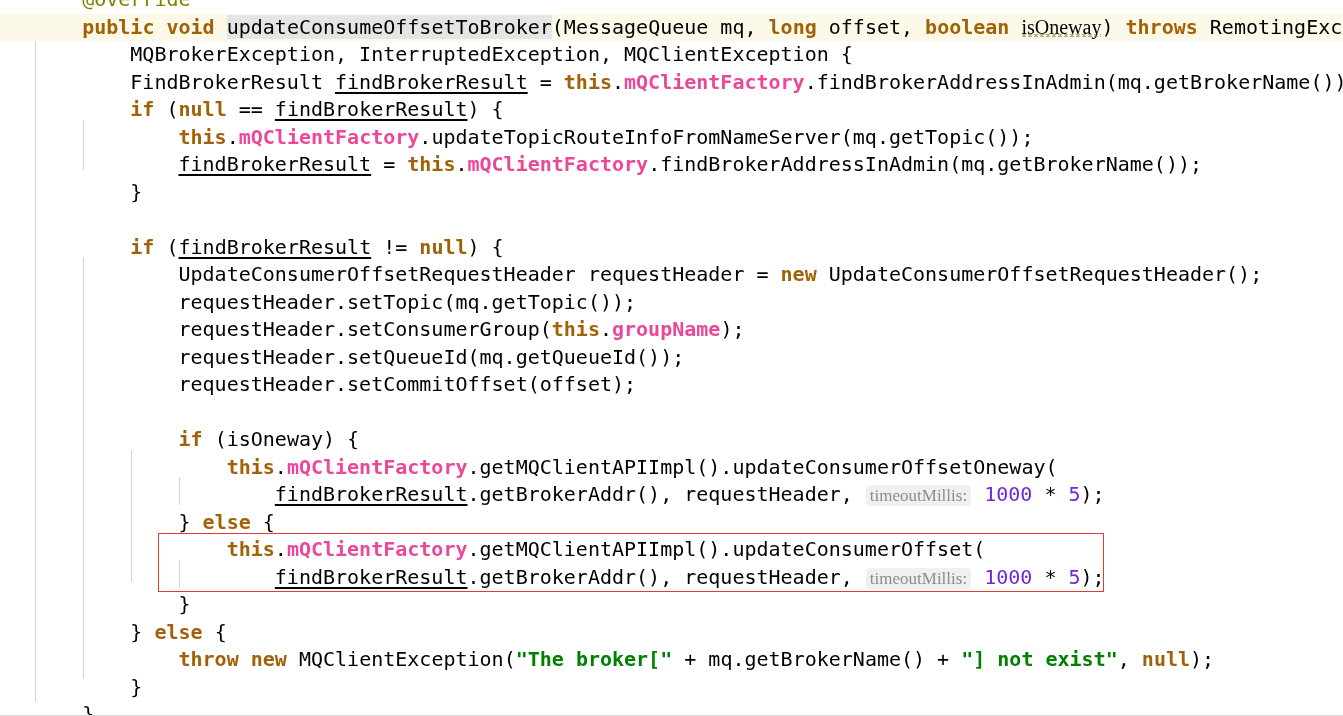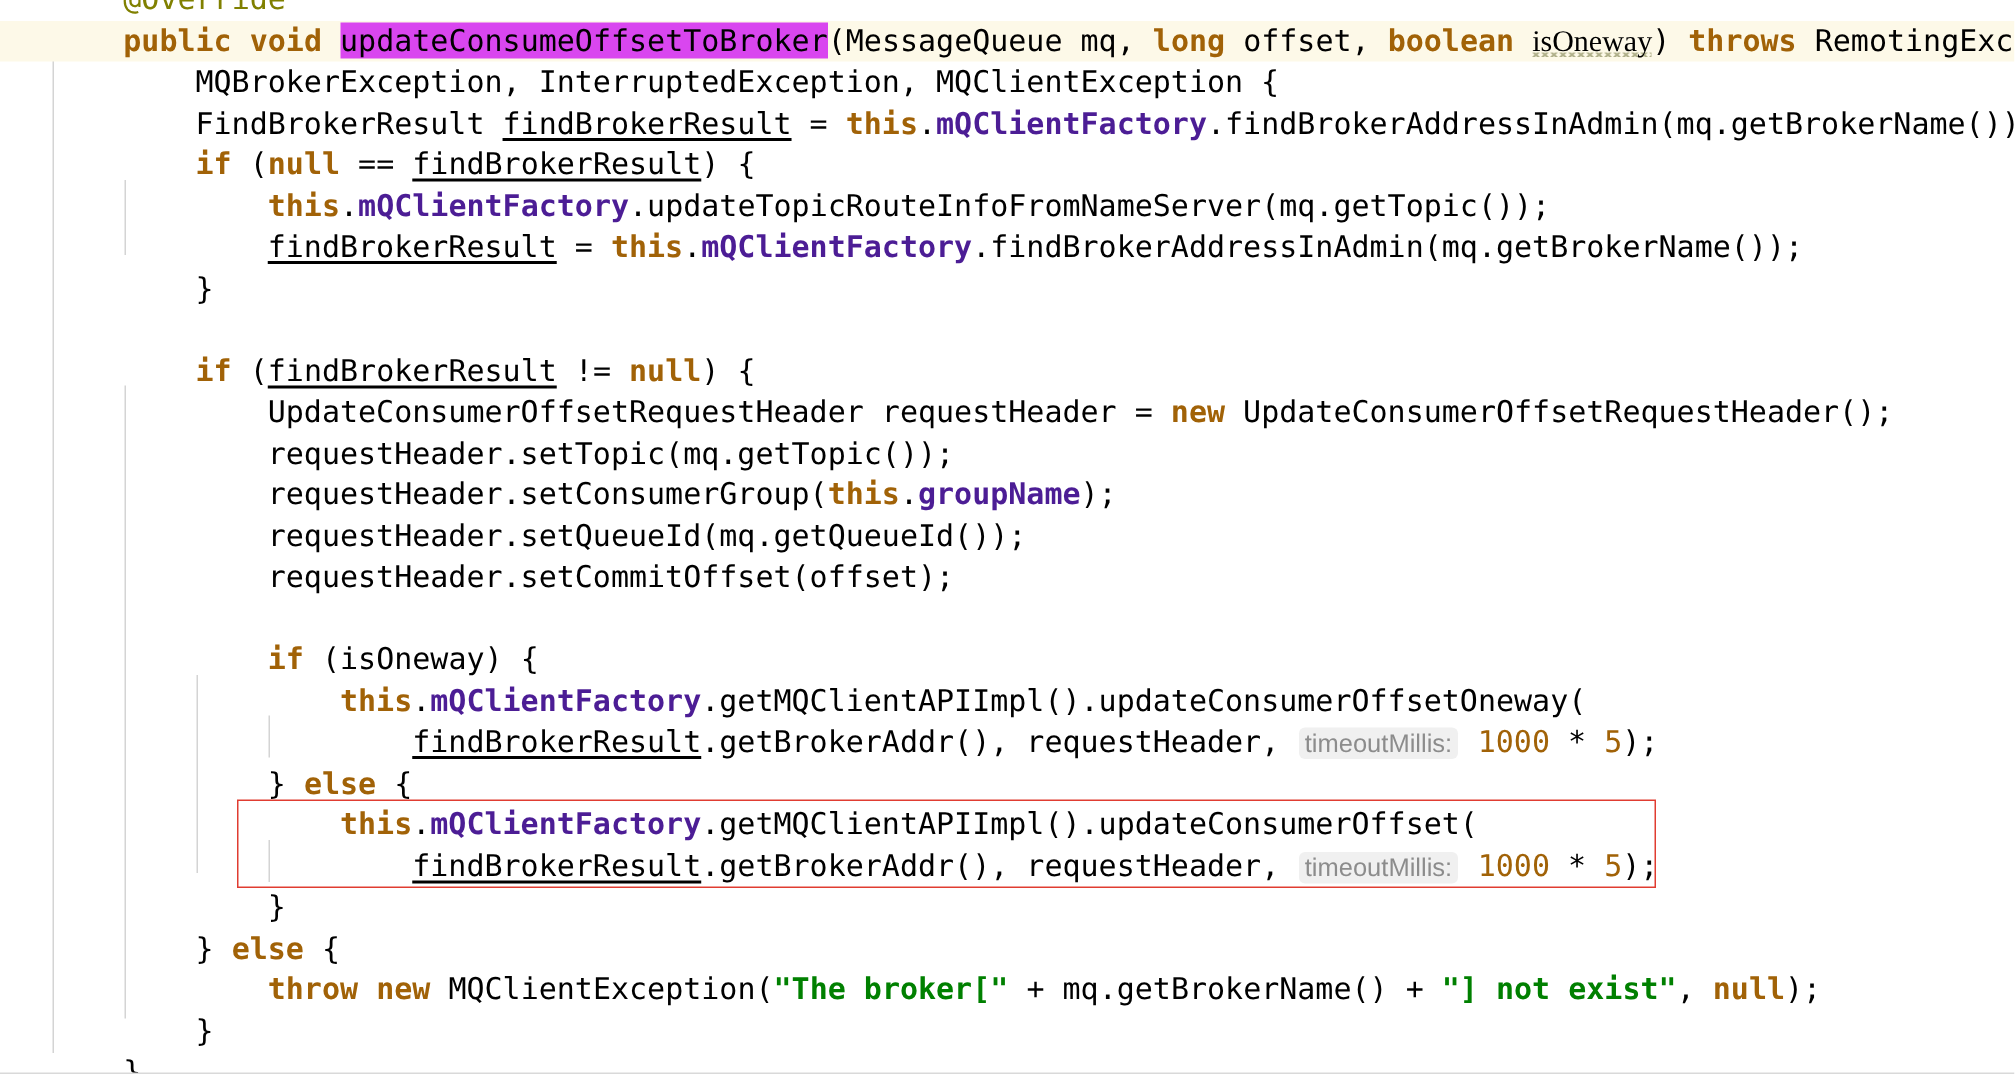--- a/index.html
+++ b/index.html
@@ -57,47 +57,47 @@
     pointer-events: none;
   }
   .guide {
     position: absolute;
     width: 1px;
     background: #d4d4d4;
   }
 
   
   .kw      { color: #a16207; font-weight: bold; }
-  .fld     { color: #4c1d95; font-weight: bold; }
+  .fld     { color: #ec4899; font-weight: bold; }
   .str     { color: #008000; font-weight: bold; }
-  .num     { color: #a16207; }
+  .num     { color: #6d28d9; }
   .anno    { color: #808000; }
   .localv  { color: #000000; text-decoration: underline; text-underline-offset: 3px; }
   .plain   { color: #000000; }
 
   
   .sel {
-    background: #d946ef;
+    background: #e5e5e5;
   }
 
   
   .typo {
     position: relative;
     background-repeat: repeat-x;
     background-position: left bottom 1px;
     background-size: 6px 3px;
     background-image:
       linear-gradient(45deg, transparent 40%, #b0b08a 40%, #b0b08a 60%, transparent 60%),
       linear-gradient(-45deg, transparent 40%, #b0b08a 40%, #b0b08a 60%, transparent 60%);
     font-family: Liberation Serif, serif;
   }
 
   
   .hint {
-    font-family: Liberation Sans, sans-serif;
+    font-family: Liberation Serif, serif;
     font-size: 17px;
     color: #8c8c8c;
     background: #f0f0f0;
     border-radius: 4px;
     padding: 1px 4px;
     margin: 12px 1px;
   }
 
   
   #callout {

